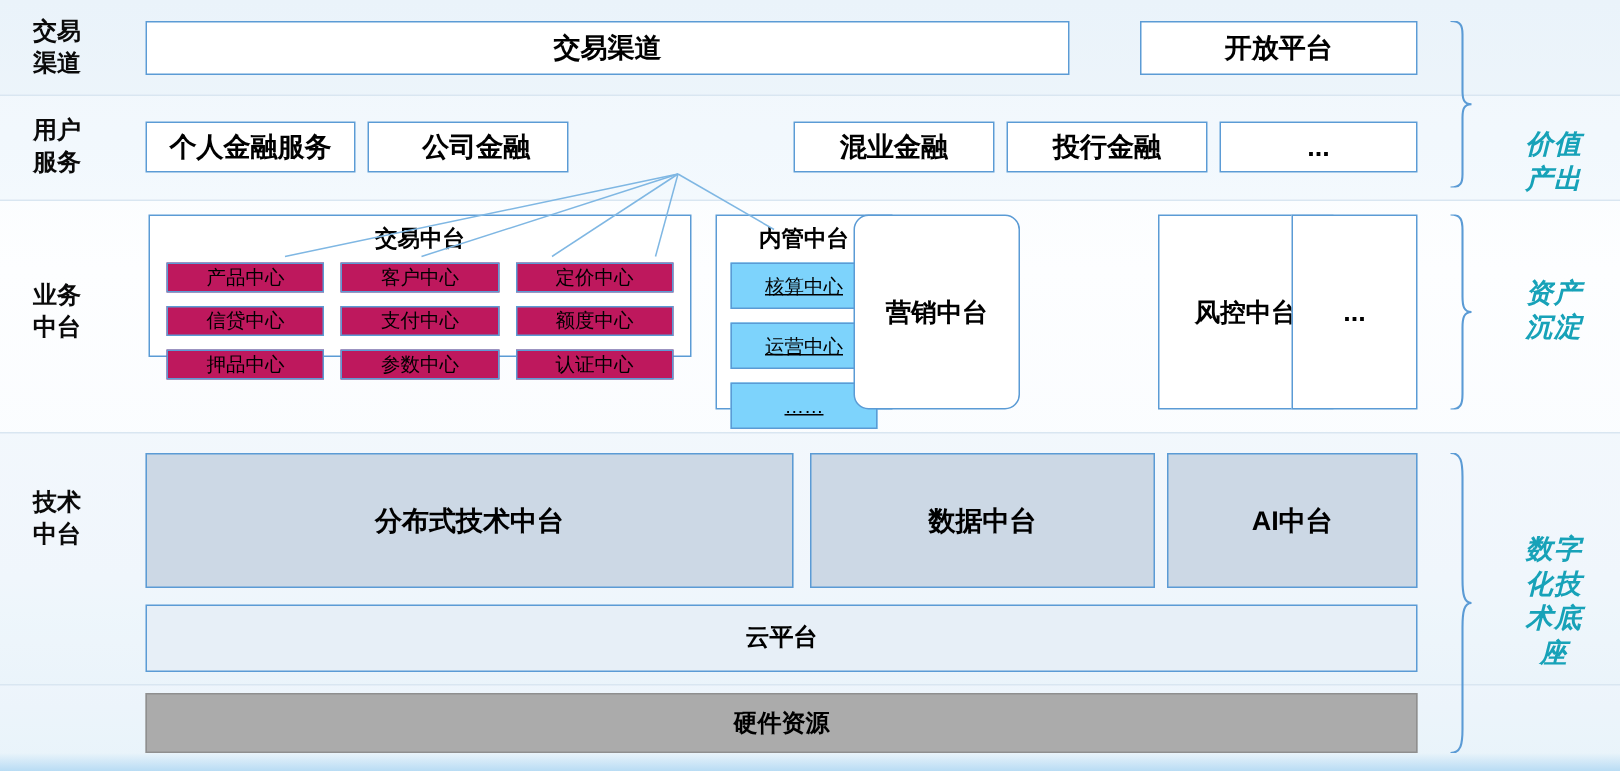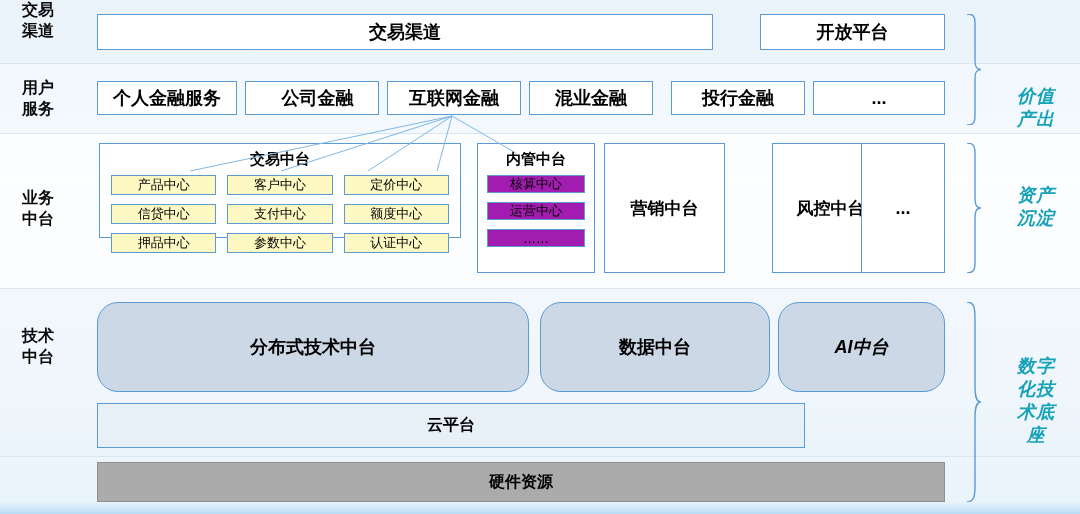--- a/index.html
+++ b/index.html
@@ -27,27 +27,27 @@
   .fs17b{font-weight:700;font-size:17px;}
   .fs18b{font-weight:700;font-size:18px;}
   .fs16b{font-weight:700;font-size:16px;}
   .group{background:#fff;}
   .group-title{position:absolute;top:6px;left:0;right:0;text-align:center;font-weight:700;font-size:15px;}
   .cellgrid{
     position:absolute;left:11px;right:11px;top:31px;bottom:10px;
     display:grid;grid-template-columns:repeat(3,1fr);gap:9px 11px;
   }
   .cell{
-    box-sizing:border-box;border:1px solid var(--box-border,#5b9bd5);background:#fef9c3;
+    box-sizing:border-box;border:1px solid var(--box-border,#5b9bd5);background:#be185d;
     display:flex;align-items:center;justify-content:center;font-size:13px;
   }
   .vstack{position:absolute;left:9px;right:9px;top:31px;display:flex;flex-direction:column;gap:9px;}
-  .vcell{height:18px;box-sizing:border-box;border:1px solid var(--box-border,#5b9bd5);background:#a21caf;
-    display:flex;align-items:center;justify-content:center;font-size:13px;}
-  .tech{background:var(--tech-fill,#ccd8e5);border-radius:21px;}
+  .vcell{height:31px;box-sizing:border-box;border:1px solid var(--box-border,#5b9bd5);background:#7dd3fc;
+    display:flex;align-items:center;justify-content:center;font-size:13px;text-decoration:underline;}
+  .tech{background:var(--tech-fill,#ccd8e5);}
   .cloud{background:var(--cloud-fill,#e7eff7);}
   .hardware{background:var(--hardware-fill,#ababab);border-color:#8f8f8f;}
   .brace{position:absolute;left:966px;width:16px;pointer-events:none;}
   .brace path{stroke:var(--brace,#5b9bd5);}
   .side-label{
     position:absolute;left:1000px;width:72px;text-align:center;white-space:pre-line;
     font-weight:700;font-style:italic;font-size:18px;line-height:1.28;
     letter-spacing:1px;color:var(--side-label,#17a2b8);
   }
   .connectors{position:absolute;left:0;top:0;pointer-events:none;}
@@ -61,36 +61,35 @@
   <div class="band" style="top:0;height:63px;background:rgba(205,228,246,.28);"></div>
   <div class="band" style="top:63px;height:70px;background:rgba(205,228,246,.16);"></div>
   <div class="band" style="top:288px;height:168px;background:rgba(205,228,246,.18);"></div>
   <div class="band" style="top:456px;height:58px;background:rgba(205,228,246,.10);"></div>
 
   <div class="divider" style="top:63px;"></div>
   <div class="divider" style="top:133px;"></div>
   <div class="divider" style="top:288px;"></div>
   <div class="divider" style="top:456px;"></div>
 
-  <div class="layer-label" style="top:0;">交易
+  <div class="layer-label" style="top:12px;">交易
 渠道</div>
   <div class="layer-label" style="top:78px;">用户
 服务</div>
   <div class="layer-label" style="top:188px;">业务
 中台</div>
   <div class="layer-label" style="top:326px;">技术
 中台</div>
 
   <div class="box fs15b" style="left:97px;top:14px;width:616px;height:36px;">交易渠道</div>
   <div class="box fs15b" style="left:760px;top:14px;width:185px;height:36px;">开放平台</div>
 
   <div class="box fs15b" style="left:97px;top:81px;width:140px;height:34px;">个人金融服务</div>
   <div class="box fs15b" style="left:245px;top:81px;width:134px;height:34px;padding-left:11px;">公司金融</div>
-  <div class="box fs15b" style="left:387px;top:81px;width:134px;height:34px;">互联网金融</div>
-  <div class="box fs15b" style="left:529px;top:81px;width:124px;height:34px;">混业金融</div>
+  <div class="box fs15b" style="left:529px;top:81px;width:134px;height:34px;">混业金融</div>
   <div class="box fs15b" style="left:671px;top:81px;width:134px;height:34px;">投行金融</div>
   <div class="box fs15b" style="left:813px;top:81px;width:132px;height:34px;">...</div>
 
   <div class="box group" style="left:99px;top:143px;width:362px;height:95px;">
     <div class="group-title">交易中台</div>
     <div class="cellgrid">
       <div class="cell">产品中心</div>
       <div class="cell">客户中心</div>
       <div class="cell">定价中心</div>
       <div class="cell">信贷中心</div>
@@ -104,28 +103,28 @@
 
   <div class="box group" style="left:477px;top:143px;width:118px;height:130px;">
     <div class="group-title">内管中台</div>
     <div class="vstack">
       <div class="vcell">核算中心</div>
       <div class="vcell">运营中心</div>
       <div class="vcell">……</div>
     </div>
   </div>
 
-  <div class="box fs17b" style="left:604px;top:143px;width:121px;height:130px;">营销中台</div>
+  <div class="box fs17b" style="left:569px;top:143px;width:111px;height:130px;border-radius:10px;">营销中台</div>
   <div class="box fs17b" style="left:735px;top:143px;width:117px;height:130px;margin-left:37px;">风控中台</div>
   <div class="box fs18b" style="left:861px;top:143px;width:84px;height:130px;">...</div>
 
   <div class="box tech fs18b" style="left:97px;top:302px;width:432px;height:90px;">分布式技术中台</div>
   <div class="box tech fs18b" style="left:540px;top:302px;width:230px;height:90px;">数据中台</div>
-  <div class="box tech fs18b" style="left:778px;top:302px;width:167px;height:90px;font-style:italic;">AI中台</div>
-  <div class="box cloud fs16b" style="left:97px;top:403px;width:708px;height:45px;">云平台</div>
+  <div class="box tech fs18b" style="left:778px;top:302px;width:167px;height:90px;">AI中台</div>
+  <div class="box cloud fs16b" style="left:97px;top:403px;width:848px;height:45px;">云平台</div>
 
   <div class="box hardware fs16b" style="left:97px;top:462px;width:848px;height:40px;">硬件资源</div>
 
   <svg class="connectors" width="1080" height="514" viewBox="0 0 1080 514">
     <line x1="452" y1="116" x2="190" y2="171"></line>
     <line x1="452" y1="116" x2="281" y2="171"></line>
     <line x1="452" y1="116" x2="368" y2="171"></line>
     <line x1="452" y1="116" x2="437" y2="171"></line>
     <line x1="452" y1="116" x2="516" y2="153"></line>
   </svg>

